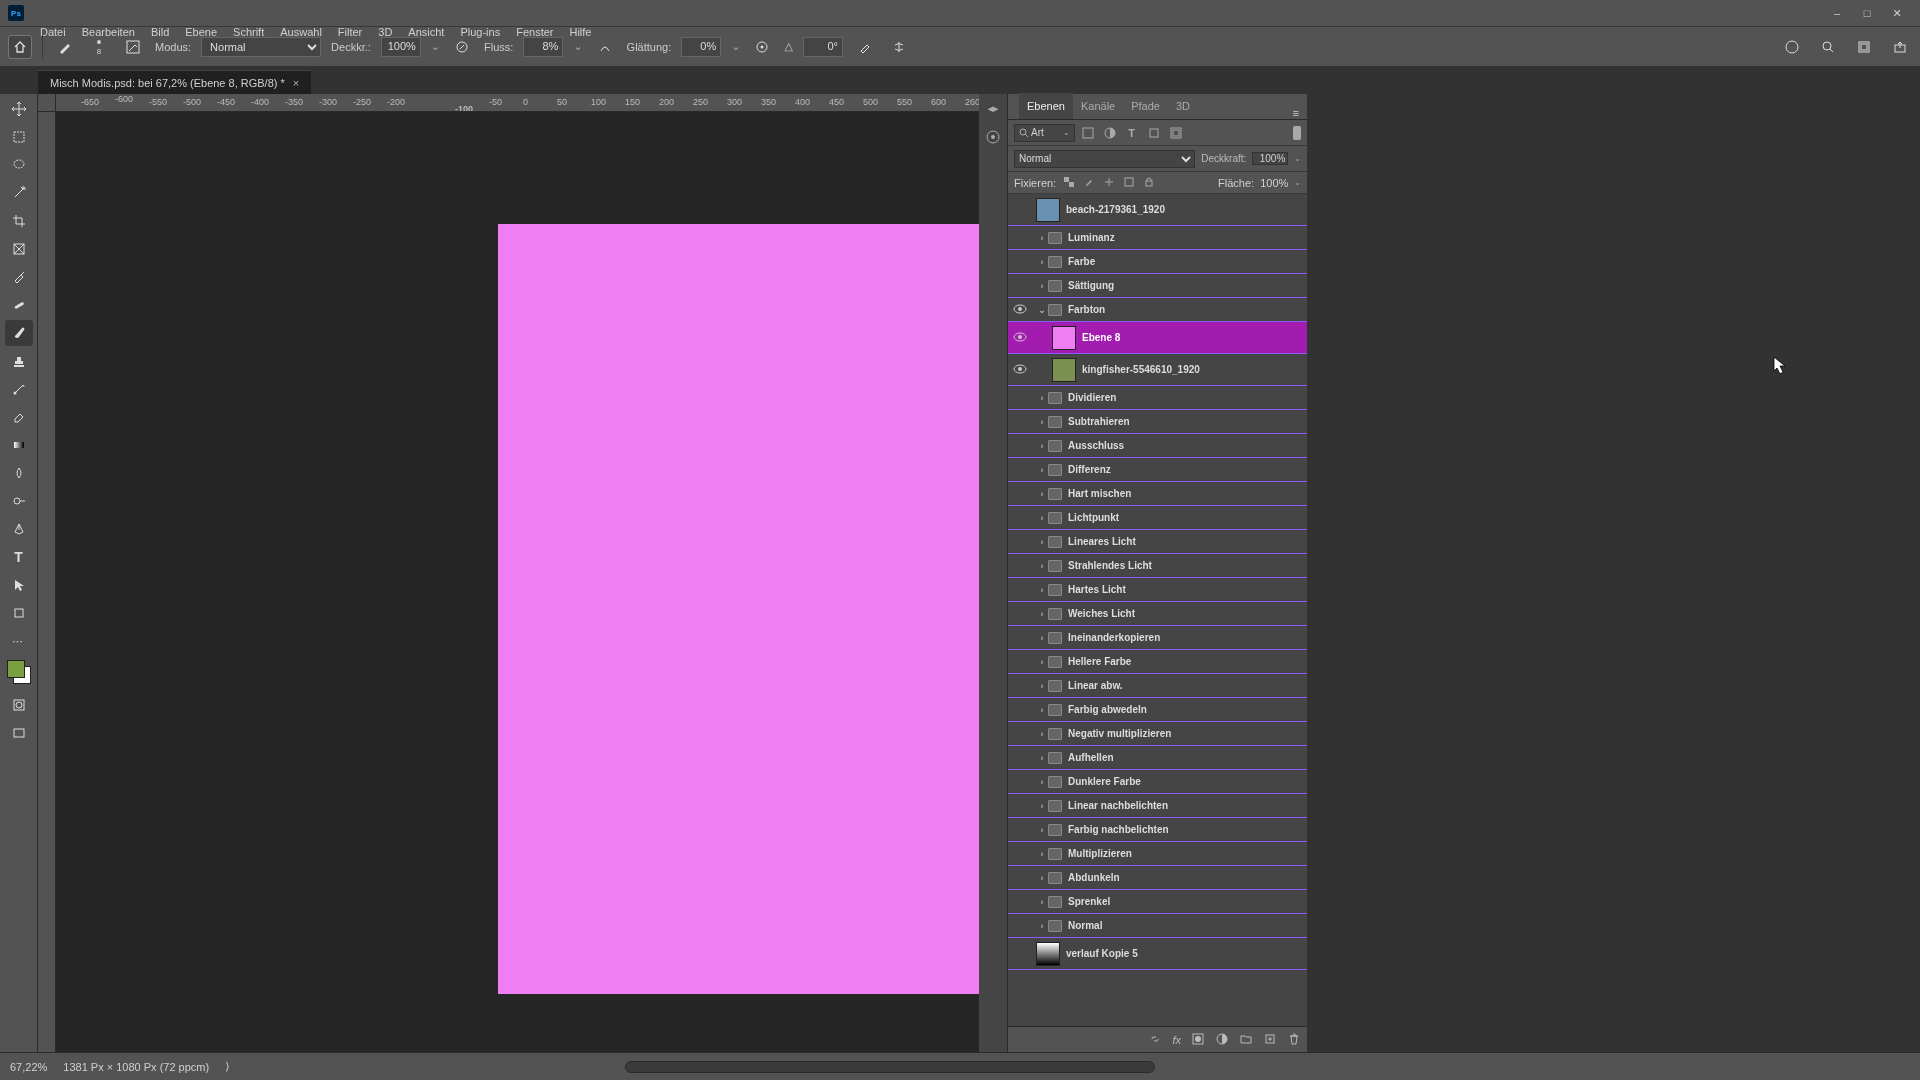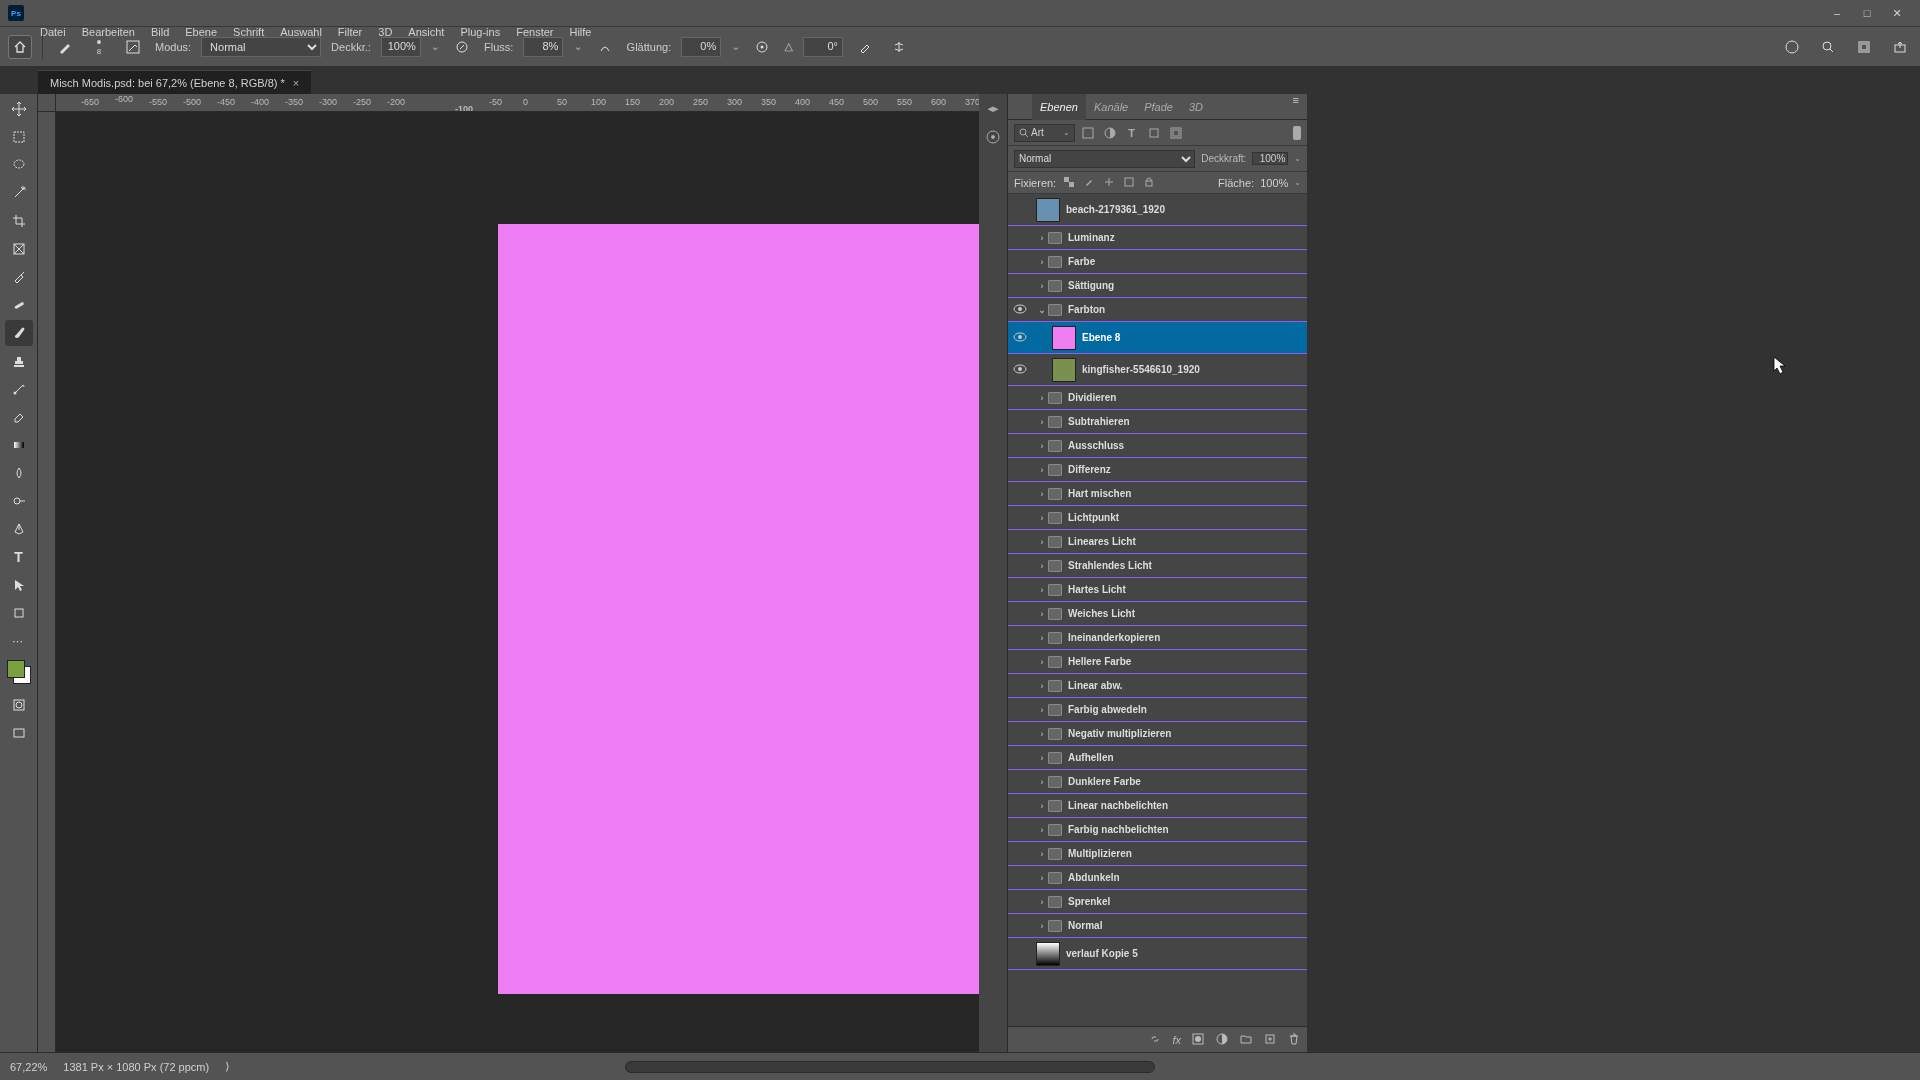--- a/index.html
+++ b/index.html
@@ -29,38 +29,38 @@
 .colorswatch .bg { position:absolute; width:18px; height:18px; bottom:0; right:0; border:1px solid #222; }
 .canvaszone { flex:1; background:#262626; position:relative; overflow:hidden; }
 .rulerH { position:absolute; top:0; left:18px; right:0; height:18px; background:#535353; border-bottom:1px solid #2a2a2a; overflow:hidden; }
 .rulerV { position:absolute; top:18px; left:0; width:18px; bottom:0; background:#535353; border-right:1px solid #2a2a2a; overflow:hidden; }
 .rulerC { position:absolute; top:0; left:0; width:18px; height:18px; background:#535353; border-right:1px solid #2a2a2a; border-bottom:1px solid #2a2a2a; }
 .tick { position:absolute; font-size:9px; color:#bbb;margin-left:25px; }
 .canvas { position:absolute; background:#ef7df3; }
 .rightdock { width:300px; background:#535353; border-left:1px solid #2a2a2a; display:flex; flex-direction:column; }
 .rdcollapsed { width:28px; background:#454545; display:flex; flex-direction:column; align-items:center; padding-top:8px; gap:14px; }
 .rightwrap { flex:1; display:flex; }
-.paneltabs { height:26px; display:flex; align-items:flex-start; padding-left:24px; border-bottom:1px solid #2a2a2a;font-style:italic; }
+.paneltabs { height:26px; display:flex; align-items:flex-end; padding-left:11px; border-bottom:1px solid #2a2a2a; }
 .paneltabs .pt { padding:0 8px; line-height:26px; font-size:11px; color:#aaa; }
 .paneltabs .pt.active { color:#eee; background:#454545; }
 .paneltabs .menu { margin-left:auto; padding:0 8px; }
 .layerfilter { height:26px; display:flex; align-items:center; padding:0 6px; gap:4px; border-bottom:1px solid #3a3a3a; }
 .layerfilter .srch { flex:0 0 60px; display:flex; align-items:center; gap:2px; background:#454545; border:1px solid #333; padding:0 4px; height:18px; }
 .layerfilter .srch input { background:none; border:none; width:30px; font-size:10px; }
 .layerfilter .fico { width:18px; height:18px; display:flex; align-items:center; justify-content:center; color:#aaa; }
 .blendrow { height:26px; display:flex; align-items:center; padding:0 6px; gap:6px; border-bottom:1px solid #3a3a3a; }
 .blendrow select { background:#444; border:1px solid #333; color:#ddd; font-size:10px; height:18px; flex:1; }
 .blendrow .op { font-size:10px; color:#bbb; }
 .blendrow .opv { width:36px; background:#444; border:1px solid #333; font-size:10px; text-align:right; padding:0 2px; }
 .lockrow { height:22px; display:flex; align-items:center; padding:0 6px; gap:6px; border-bottom:1px solid #3a3a3a; font-size:10px; color:#bbb; }
 .lockrow .li { width:14px; text-align:center; }
 .layerlist { flex:1; overflow-y:auto; background:#454545; }
 .lrow { display:flex; align-items:center; height:24px; border-bottom:1px solid #8b5cf6;font-weight:bold; }
 .lrow.tall { height:32px; }
-.lrow.sel { background:#0369a1;align-items:center; }
+.lrow.sel { background:#a21caf;align-items:center; }
 .lrow .eye { width:24px; text-align:center; font-size:11px; color:#ccc; }
 .lrow .indent { display:inline-block; }
 .lrow .chev { width:12px; text-align:center; color:#aaa; font-size:9px; }
 .lrow .folder { width:14px; height:12px; border:1px solid #888; border-radius:1px; background:#666; margin-right:6px; }
 .lrow .thumb { width:24px; height:24px; border:1px solid #222; margin-right:6px; }
 .lrow .name { font-size:10px; color:#ddd; }
 .lrow.sel .name { color:#fff; }
 .layerfoot { height:26px; border-top:1px solid #2a2a2a; display:flex; align-items:center; justify-content:flex-end; padding:0 6px; gap:10px; }
 .layerfoot span { color:#bbb; }
 .statusbar { position:absolute; bottom:0; left:0; right:0; height:28px; background:#535353; border-top:1px solid #2a2a2a; display:flex; align-items:center; padding:0 10px; gap:16px; font-size:10px; color:#bbb; }
@@ -340,21 +340,21 @@
         <span class="tick" style="left: 544px; top: 3px;">150</span>
         <span class="tick" style="left: 578px; top: 3px;">200</span>
         <span class="tick" style="left: 612px; top: 3px;">250</span>
         <span class="tick" style="left: 646px; top: 3px;">300</span>
         <span class="tick" style="left: 680px; top: 3px;">350</span>
         <span class="tick" style="left: 714px; top: 3px;">400</span>
         <span class="tick" style="left: 748px; top: 3px;">450</span>
         <span class="tick" style="left: 782px; top: 3px;">500</span>
         <span class="tick" style="left: 816px; top: 3px;">550</span>
         <span class="tick" style="left: 850px; top: 3px;">600</span>
-        <span class="tick" style="left: 884px; top: 3px;">370</span>
+        <span class="tick" style="left: 884px; top: 3px;">260</span>
         <span class="tick" style="left: 918px; top: 3px;">700</span>
       </div>
     <div class="rulerV" id="rulerV">
         <span class="tick" style="top: 8px; left: 4px; writing-mode: vertical-rl;">0</span>
         <span class="tick" style="top: 93px; left: 4px; writing-mode: vertical-rl;">1</span>
         <span class="tick" style="top: 178px; left: 4px; writing-mode: vertical-rl;">2</span>
         <span class="tick" style="top: 263px; left: 4px; writing-mode: vertical-rl;">3</span>
         <span class="tick" style="top: 348px; left: 4px; writing-mode: vertical-rl;">4</span>
         <span class="tick" style="top: 433px; left: 4px; writing-mode: vertical-rl;">5</span>
         <span class="tick" style="top: 518px; left: 4px; writing-mode: vertical-rl;">6</span>

